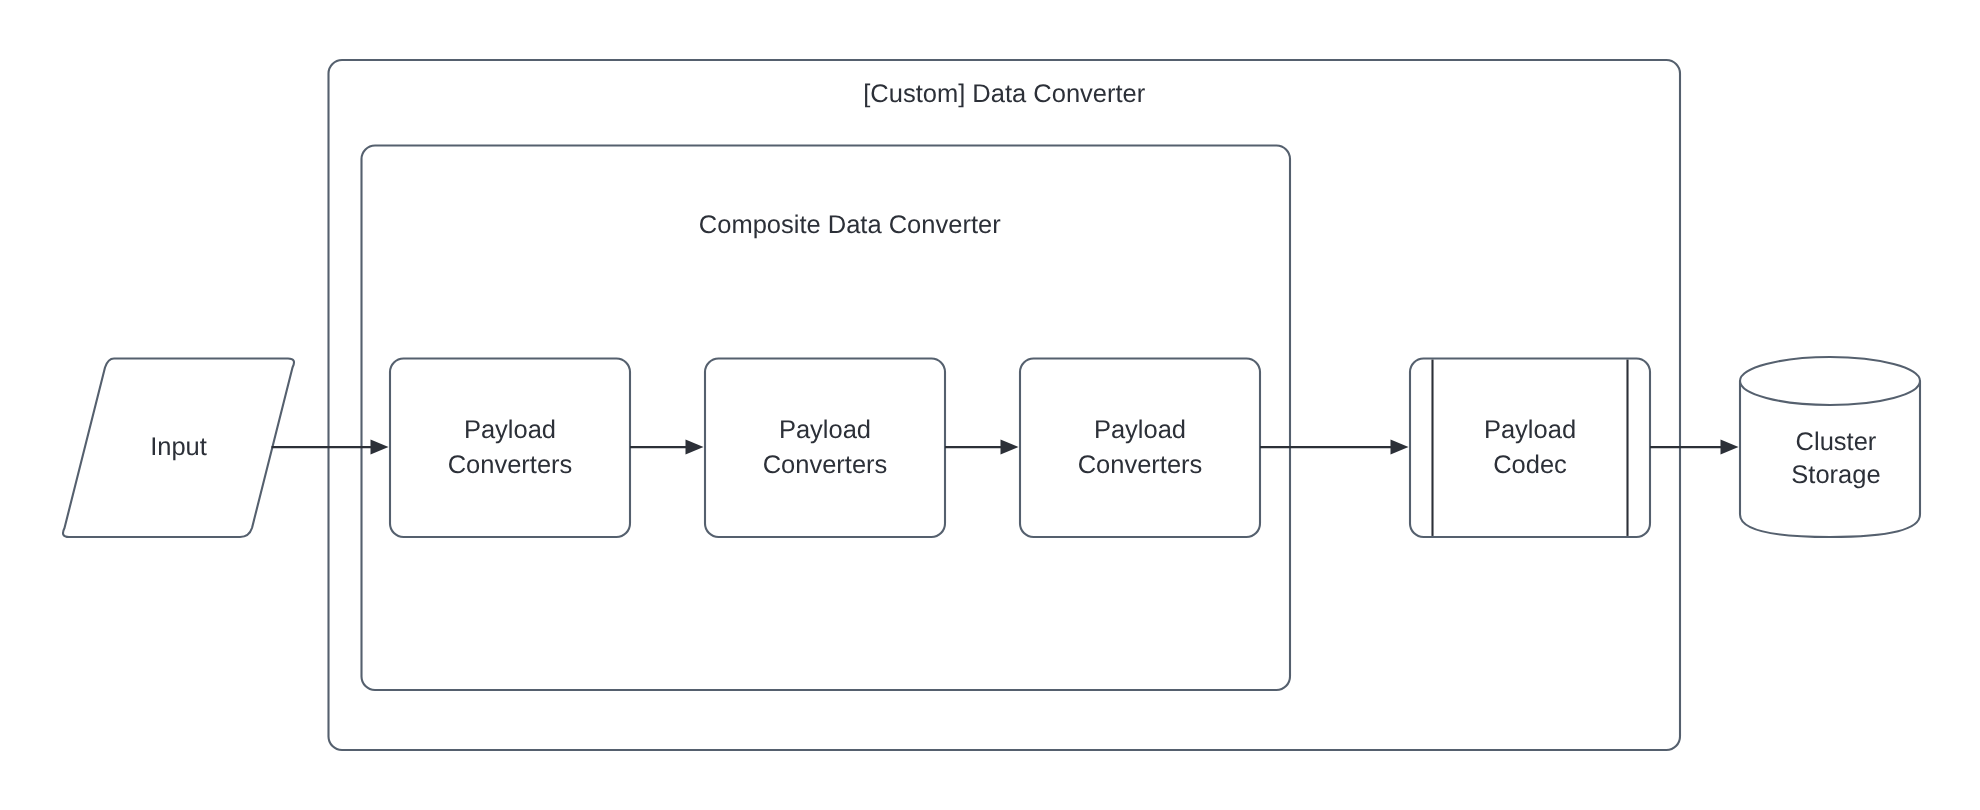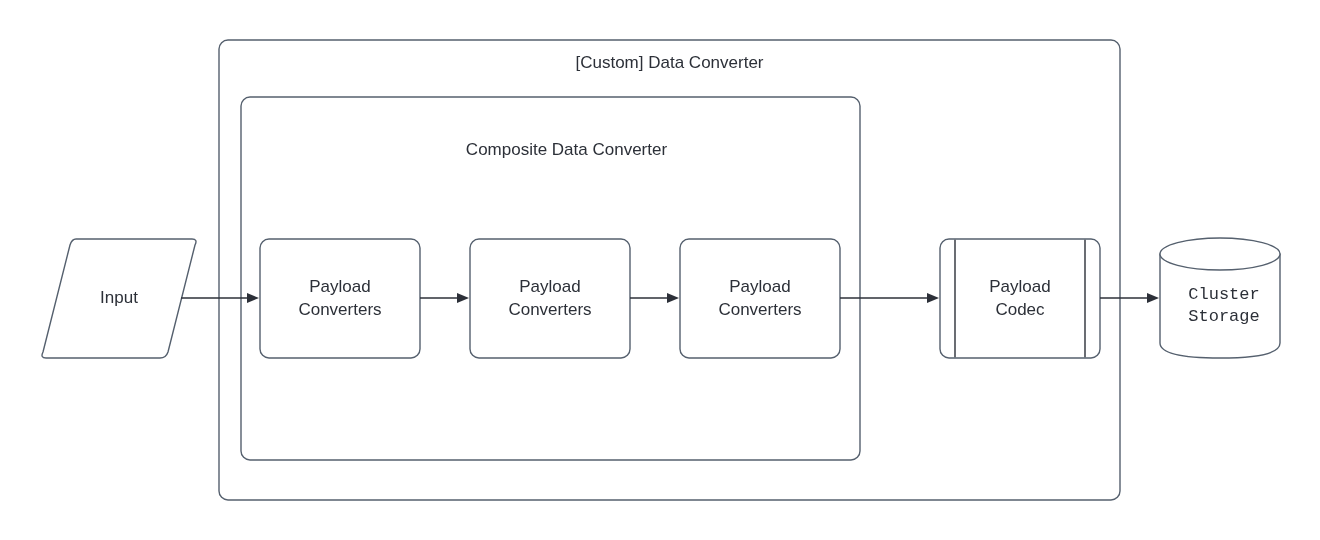--- a/index.html
+++ b/index.html
@@ -130,16 +130,16 @@
 
   <div class="lbl lbl-node lbl-center" style="left:470px; top:239px; width:160px; height:119px;">Payload
 Converters</div>
 
   <div class="lbl lbl-node lbl-center" style="left:680px; top:239px; width:160px; height:119px;">Payload
 Converters</div>
 
   <div class="lbl lbl-node lbl-center" style="left:955px; top:239px; width:130px; height:119px;">Payload
 Codec</div>
 
-  <div class="lbl lbl-node lbl-center" style="left:1160px; top:254px; width:128px; height:104px;font-family:Liberation Mono, monospace;">Cluster
+  <div class="lbl lbl-node lbl-center" style="left:1160px; top:254px; width:128px; height:104px;">Cluster
 Storage</div>
 
 </div>
 
 </body></html>

